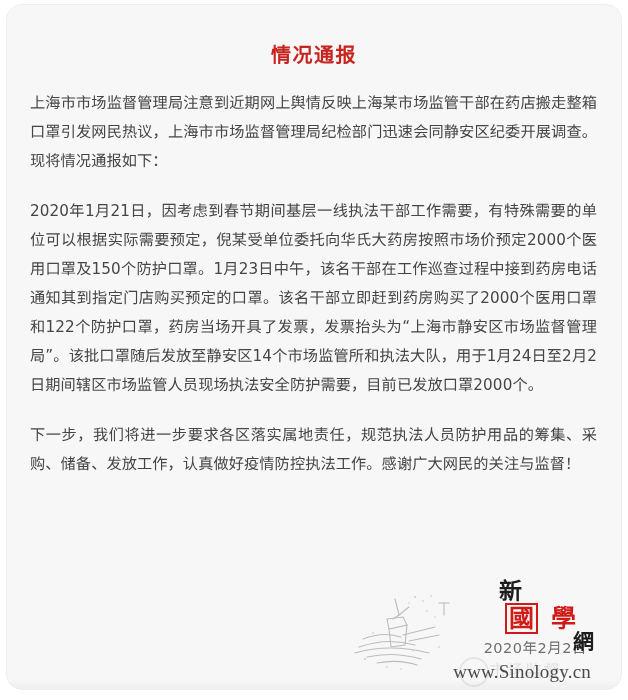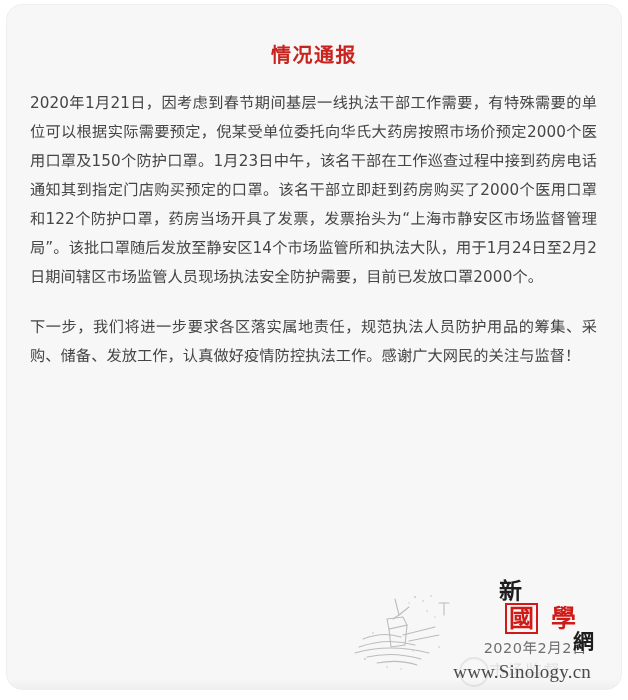--- a/index.html
+++ b/index.html
@@ -172,20 +172,21 @@
   }
 </style>
 </head>
 <body>
 
 <div class="notice-card">
 
   <h1 class="doc-title">情况通报</h1>
 
   <div class="doc-body">
+    <p class="doc-para">上海市市场监督管理局注意到近期网上舆情反映上海某市场监管干部在药店搬走整箱口罩引发网民热议，上海市市场监督管理局纪检部门迅速会同静安区纪委开展调查。现将情况通报如下：</p>
     <p class="doc-para">2020年1月21日，因考虑到春节期间基层一线执法干部工作需要，有特殊需要的单位可以根据实际需要预定，倪某受单位委托向华氏大药房按照市场价预定2000个医用口罩及150个防护口罩。1月23日中午，该名干部在工作巡查过程中接到药房电话通知其到指定门店购买预定的口罩。该名干部立即赶到药房购买了2000个医用口罩和122个防护口罩，药房当场开具了发票，发票抬头为“上海市静安区市场监督管理局”。该批口罩随后发放至静安区14个市场监管所和执法大队，用于1月24日至2月2日期间辖区市场监管人员现场执法安全防护需要，目前已发放口罩2000个。</p>
     <p class="doc-para">下一步，我们将进一步要求各区落实属地责任，规范执法人员防护用品的筹集、采购、储备、发放工作，认真做好疫情防控执法工作。感谢广大网民的关注与监督！</p>
   </div>
 
   <div class="ink-art">
     <svg viewBox="0 0 116 84" width="116" height="84" aria-hidden="true">
       <g stroke="#8c8c8c" fill="none" stroke-width="1.1" stroke-linecap="round">
         <path d="M52 10 L56 26 L50 30"></path>
         <path d="M56 26 L66 18"></path>
         <path d="M44 30 L60 28 L64 36 L46 40 Z"></path>

